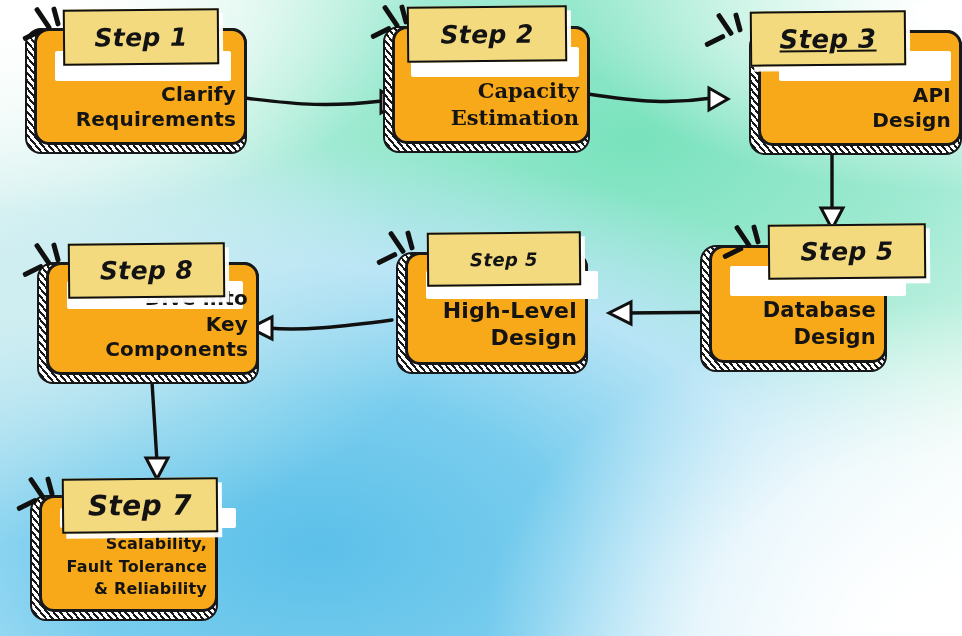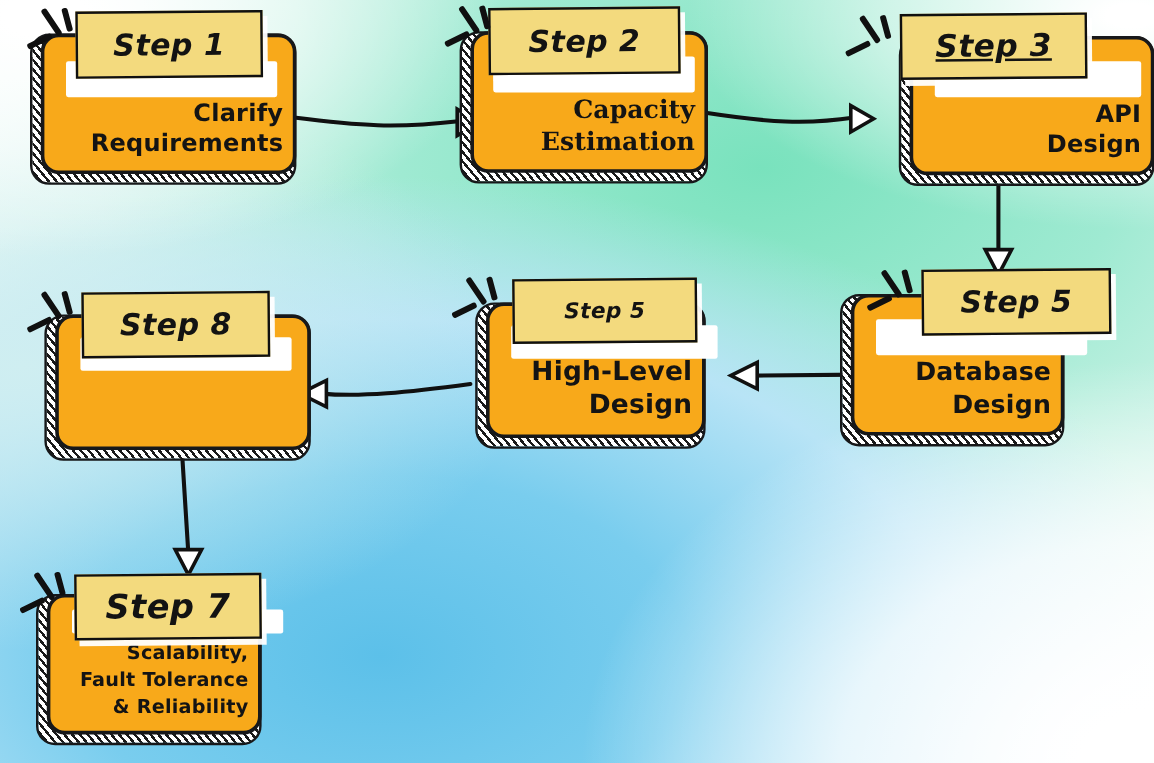--- a/index.html
+++ b/index.html
@@ -234,20 +234,24 @@
   <div class="sparks" style="left:372px;top:234px;">
     <i style="left:4px;top:22px;width:22px;height:5px;transform:rotate(-26deg);"></i>
     <i style="left:12px;top:6px;width:26px;height:5px;transform:rotate(56deg);"></i>
     <i style="left:28px;top:4px;width:20px;height:5px;transform:rotate(75deg);"></i>
   </div>
 
   <div class="card" style="left:37px;top:262px;width:222px;height:122px;">
     <div class="hatch"></div>
     <div class="body">
       <div class="paper" style="left:18px;top:16px;width:176px;height:28px;"></div>
+      <div class="txt" style="font-size:20px;">
+        <div>Dive into</div>
+        <div>Key Components</div>
+      </div>
     </div>
   </div>
   <div class="banner" style="left:68px;top:243px;width:153px;height:51px;">
     <span style="font-size:25px;">Step 8</span>
   </div>
   <div class="sparks" style="left:18px;top:246px;">
     <i style="left:4px;top:22px;width:22px;height:5px;transform:rotate(-26deg);"></i>
     <i style="left:12px;top:6px;width:26px;height:5px;transform:rotate(56deg);"></i>
     <i style="left:28px;top:4px;width:20px;height:5px;transform:rotate(75deg);"></i>
   </div>

